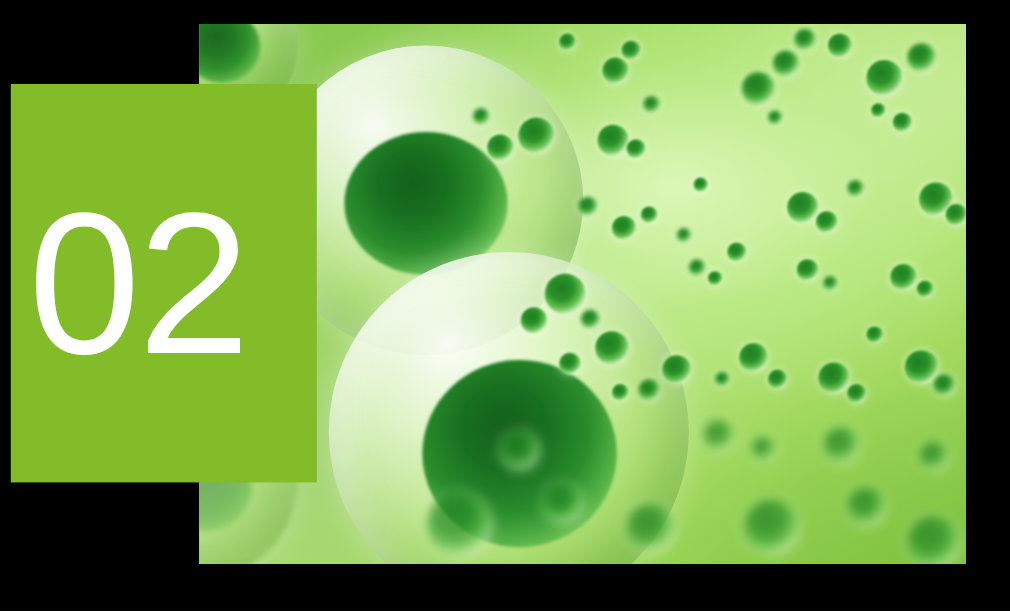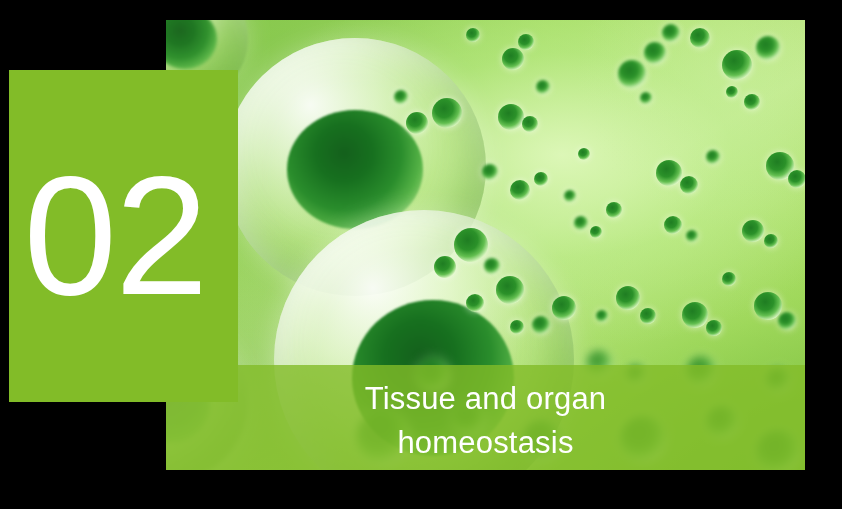--- a/index.html
+++ b/index.html
@@ -131,21 +131,21 @@
     line-height: 44px;
     letter-spacing: 0.2px;
     white-space: pre-line;
   }
 
   
   .number-block {
     position: absolute;
     left: 9px;
     top: 70px;
-    width: 229px;
+    width: 255px;
     height: 332px;
     background: #82bc28;
     overflow: hidden;
   }
   .number-text {
     position: absolute;
     left: -34px;
     top: 50%;
     transform: translateY(-50%);
     width: 280px;
@@ -243,23 +243,19 @@
     <div class="dot blur3" style="left:250px;top:338px;width:34px;height:34px;"></div>
     <div class="dot blur3" style="left:600px;top:348px;width:24px;height:24px;"></div>
 
     <div class="dot blur3" style="left:190px;top:390px;width:54px;height:54px;"></div>
     <div class="dot blur3" style="left:286px;top:382px;width:34px;height:34px;"></div>
     <div class="dot blur3" style="left:356px;top:400px;width:40px;height:40px;"></div>
     <div class="dot blur3" style="left:454px;top:396px;width:46px;height:46px;"></div>
     <div class="dot blur3" style="left:540px;top:386px;width:32px;height:32px;"></div>
     <div class="dot blur3" style="left:590px;top:410px;width:44px;height:44px;"></div>
 
-    <div class="caption-band">
-      <div class="caption-text">Tissue and organ
-homeostasis</div>
-    </div>
   </div>
 
   <div class="number-block">
     <div class="number-text">02</div>
   </div>
 
 </div>
 
 </body></html>

